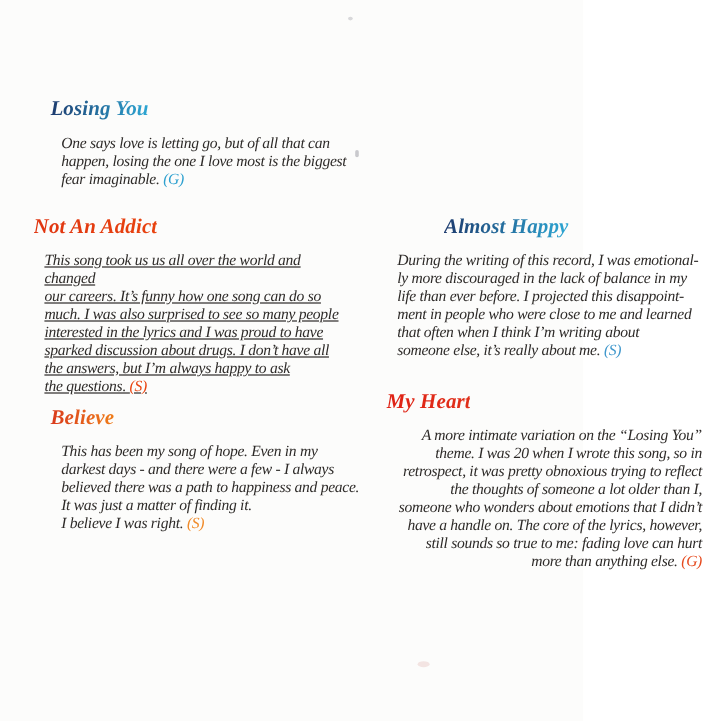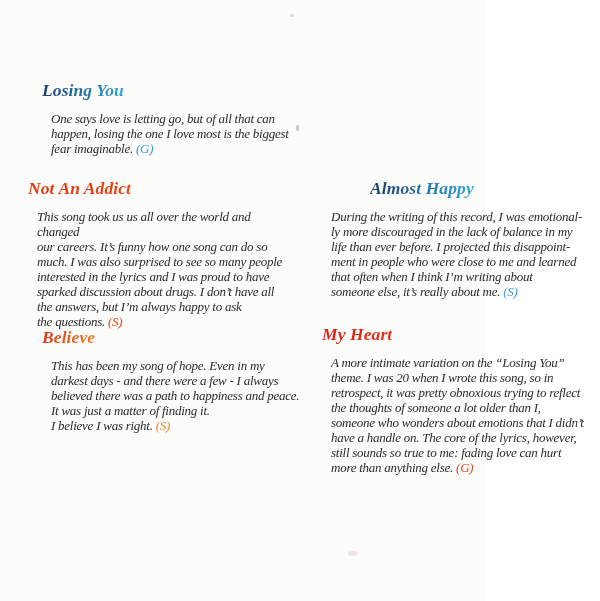--- a/index.html
+++ b/index.html
@@ -34,21 +34,21 @@
     margin: 9px;
     font-style: italic;
     font-size: 13px;
     line-height: 15px;
     letter-spacing: -0.25px;
   }
   .song-text { white-space: pre-line; }
   .writer-credit { font-style: italic; }
   #sec-losing-you   { left: 42px;  top: 81px;  }
   #sec-not-an-addict{ left: 28px;  top: 179px; }
-  #sec-believe      { left: 42px;  top: 328px; }
+  #sec-believe      { left: 42px;  top: 338px; }
   #sec-almost-happy { left: 322px; top: 179px; }
   #sec-my-heart     { left: 322px; top: 325px; }
   .scan-speck {
     position: absolute;
     border-radius: 50%;
     pointer-events: none;
   }
   #speck-1 { left: 290px; top: 14px;  width: 4px; height: 3px; background: #d8d8da; }
   #speck-2 { left: 296px; top: 125px; width: 3px; height: 6px; background: #c9c9cd; border-radius: 2px; }
   #speck-3 { left: 348px; top: 551px; width: 10px; height: 5px; background: #f3e4e2; }
@@ -60,21 +60,21 @@
 
   <section class="song-section" id="sec-losing-you">
     <h2 class="song-title" style="background-image: linear-gradient(90deg, rgb(29, 59, 110), rgb(45, 167, 212));">Losing You</h2>
     <p class="song-body" style="color: rgb(45, 42, 40);"><span class="song-text">One says love is letting go, but of all that can
 happen, losing the one I love most is the biggest
 fear imaginable.</span> <span class="writer-credit" style="color: rgb(45, 160, 207);">(G)</span></p>
   </section>
 
   <section class="song-section" id="sec-not-an-addict">
     <h2 class="song-title" style="background-image: linear-gradient(90deg, rgb(224, 53, 16), rgb(232, 67, 15));">Not An Addict</h2>
-    <p class="song-body" style="color: rgb(45, 42, 40);"><span class="song-text">This song took us us all over the world and changed
+    <p class="song-body" style="color: rgb(45, 42, 40); text-decoration: underline;"><span class="song-text">This song took us us all over the world and changed
 our careers. It’s funny how one song can do so
 much. I was also surprised to see so many people
 interested in the lyrics and I was proud to have
 sparked discussion about drugs. I don’t have all
 the answers, but I’m always happy to ask
 the questions.</span> <span class="writer-credit" style="color: rgb(232, 66, 14);">(S)</span></p>
   </section>
 
   <section class="song-section" id="sec-believe">
     <h2 class="song-title" style="background-image: linear-gradient(90deg, rgb(217, 58, 28), rgb(239, 125, 26));">Believe</h2>
@@ -90,21 +90,21 @@
     <p class="song-body" style="color: rgb(45, 42, 40);"><span class="song-text">During the writing of this record, I was emotional-
 ly more discouraged in the lack of balance in my
 life than ever before. I projected this disappoint-
 ment in people who were close to me and learned
 that often when I think I’m writing about
 someone else, it’s really about me.</span> <span class="writer-credit" style="color: rgb(63, 151, 204);">(S)</span></p>
   </section>
 
   <section class="song-section" id="sec-my-heart">
     <h2 class="song-title" style="background-image: linear-gradient(90deg, rgb(223, 33, 20), rgb(224, 48, 26));">My Heart</h2>
-    <p class="song-body" style="color: rgb(45, 42, 40);"><span class="song-text">A more intimate variation on the “Losing You”
+    <p class="song-body" style="color: rgb(45, 42, 40); text-align: right;"><span class="song-text">A more intimate variation on the “Losing You”
 theme. I was 20 when I wrote this song, so in
 retrospect, it was pretty obnoxious trying to reflect
 the thoughts of someone a lot older than I,
 someone who wonders about emotions that I didn’t
 have a handle on. The core of the lyrics, however,
 still sounds so true to me: fading love can hurt
 more than anything else.</span> <span class="writer-credit" style="color: rgb(230, 74, 30);">(G)</span></p>
   </section>
 
   <div class="scan-speck" id="speck-1"></div>

